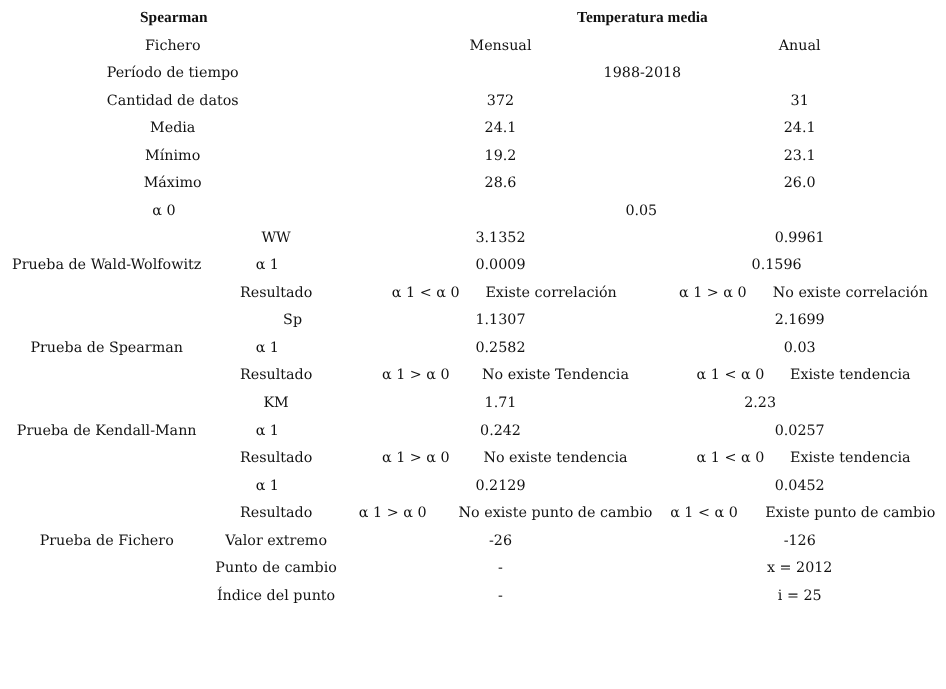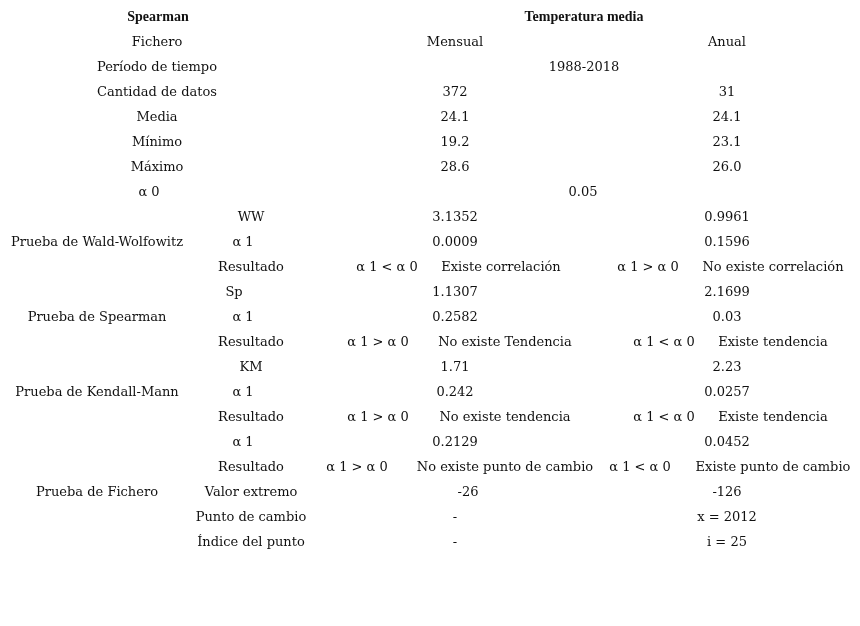--- a/index.html
+++ b/index.html
@@ -41,64 +41,64 @@
 
   <div class="cell" style="left:149px;top:184px">α 0</div>
   <div class="cell" style="left:583px;top:184px">0.05</div>
 
   <div class="cell" style="left:97px;top:234px">Prueba de Wald-Wolfowitz</div>
   <div class="cell" style="left:251px;top:209px">WW</div>
   <div class="cell" style="left:455px;top:209px">3.1352</div>
   <div class="cell" style="left:727px;top:209px">0.9961</div>
   <div class="cell" style="left:243px;top:234px">α 1</div>
   <div class="cell" style="left:455px;top:234px">0.0009</div>
-  <div class="cell" style="left:727px;top:234px">0.1596</div>
+  <div class="cell" style="left:706px;top:234px">0.1596</div>
   <div class="cell" style="left:251px;top:259px">Resultado</div>
   <div class="cell" style="left:387px;top:259px">α 1  &lt;  α 0</div>
   <div class="cell" style="left:501px;top:259px">Existe correlación</div>
   <div class="cell" style="left:648px;top:259px">α 1  &gt;  α 0</div>
   <div class="cell" style="left:773px;top:259px">No existe correlación</div>
 
   <div class="cell" style="left:97px;top:309px">Prueba de Spearman</div>
-  <div class="cell" style="left:234px;top:284px">Sp</div>
+  <div class="cell" style="left:266px;top:284px">Sp</div>
   <div class="cell" style="left:455px;top:284px">1.1307</div>
   <div class="cell" style="left:727px;top:284px">2.1699</div>
   <div class="cell" style="left:243px;top:309px">α 1</div>
   <div class="cell" style="left:455px;top:309px">0.2582</div>
   <div class="cell" style="left:727px;top:309px">0.03</div>
   <div class="cell" style="left:251px;top:334px">Resultado</div>
   <div class="cell" style="left:378px;top:334px">α 1  &gt;   α 0</div>
   <div class="cell" style="left:505px;top:334px">No existe Tendencia</div>
   <div class="cell" style="left:664px;top:334px">α 1  &lt;  α 0</div>
   <div class="cell" style="left:773px;top:334px">Existe tendencia</div>
 
   <div class="cell" style="left:97px;top:384px">Prueba de Kendall-Mann</div>
   <div class="cell" style="left:251px;top:359px">KM</div>
   <div class="cell" style="left:455px;top:359px">1.71</div>
-  <div class="cell" style="left:727px;top:359px">2.23</div>
+  <div class="cell" style="left:691px;top:359px">2.23</div>
   <div class="cell" style="left:243px;top:384px">α 1</div>
   <div class="cell" style="left:455px;top:384px">0.242</div>
   <div class="cell" style="left:727px;top:384px">0.0257</div>
   <div class="cell" style="left:251px;top:409px">Resultado</div>
   <div class="cell" style="left:378px;top:409px">α 1  &gt;   α 0</div>
   <div class="cell" style="left:505px;top:409px">No existe tendencia</div>
   <div class="cell" style="left:664px;top:409px">α 1  &lt;  α 0</div>
   <div class="cell" style="left:773px;top:409px">Existe tendencia</div>
 
   <div class="cell" style="left:97px;top:484px">Prueba de Fichero</div>
   <div class="cell" style="left:243px;top:434px">α 1</div>
   <div class="cell" style="left:455px;top:434px">0.2129</div>
   <div class="cell" style="left:727px;top:434px">0.0452</div>
   <div class="cell" style="left:251px;top:459px">Resultado</div>
   <div class="cell" style="left:357px;top:459px">α 1  &gt;   α 0</div>
   <div class="cell" style="left:505px;top:459px">No existe punto de cambio</div>
   <div class="cell" style="left:640px;top:459px">α 1  &lt;  α 0</div>
   <div class="cell" style="left:773px;top:459px">Existe punto de cambio</div>
   <div class="cell" style="left:251px;top:484px">Valor extremo</div>
-  <div class="cell" style="left:468px;top:484px">-26</div>
+  <div class="cell" style="left:455px;top:484px">-26</div>
   <div class="cell" style="left:727px;top:484px">-126</div>
   <div class="cell" style="left:251px;top:509px">Punto de cambio</div>
   <div class="cell" style="left:455px;top:509px">-</div>
   <div class="cell" style="left:727px;top:509px">x = 2012</div>
   <div class="cell" style="left:251px;top:534px">Índice del punto</div>
   <div class="cell" style="left:455px;top:534px">-</div>
   <div class="cell" style="left:727px;top:534px">i = 25</div>
 </div>
 
 </body></html>

